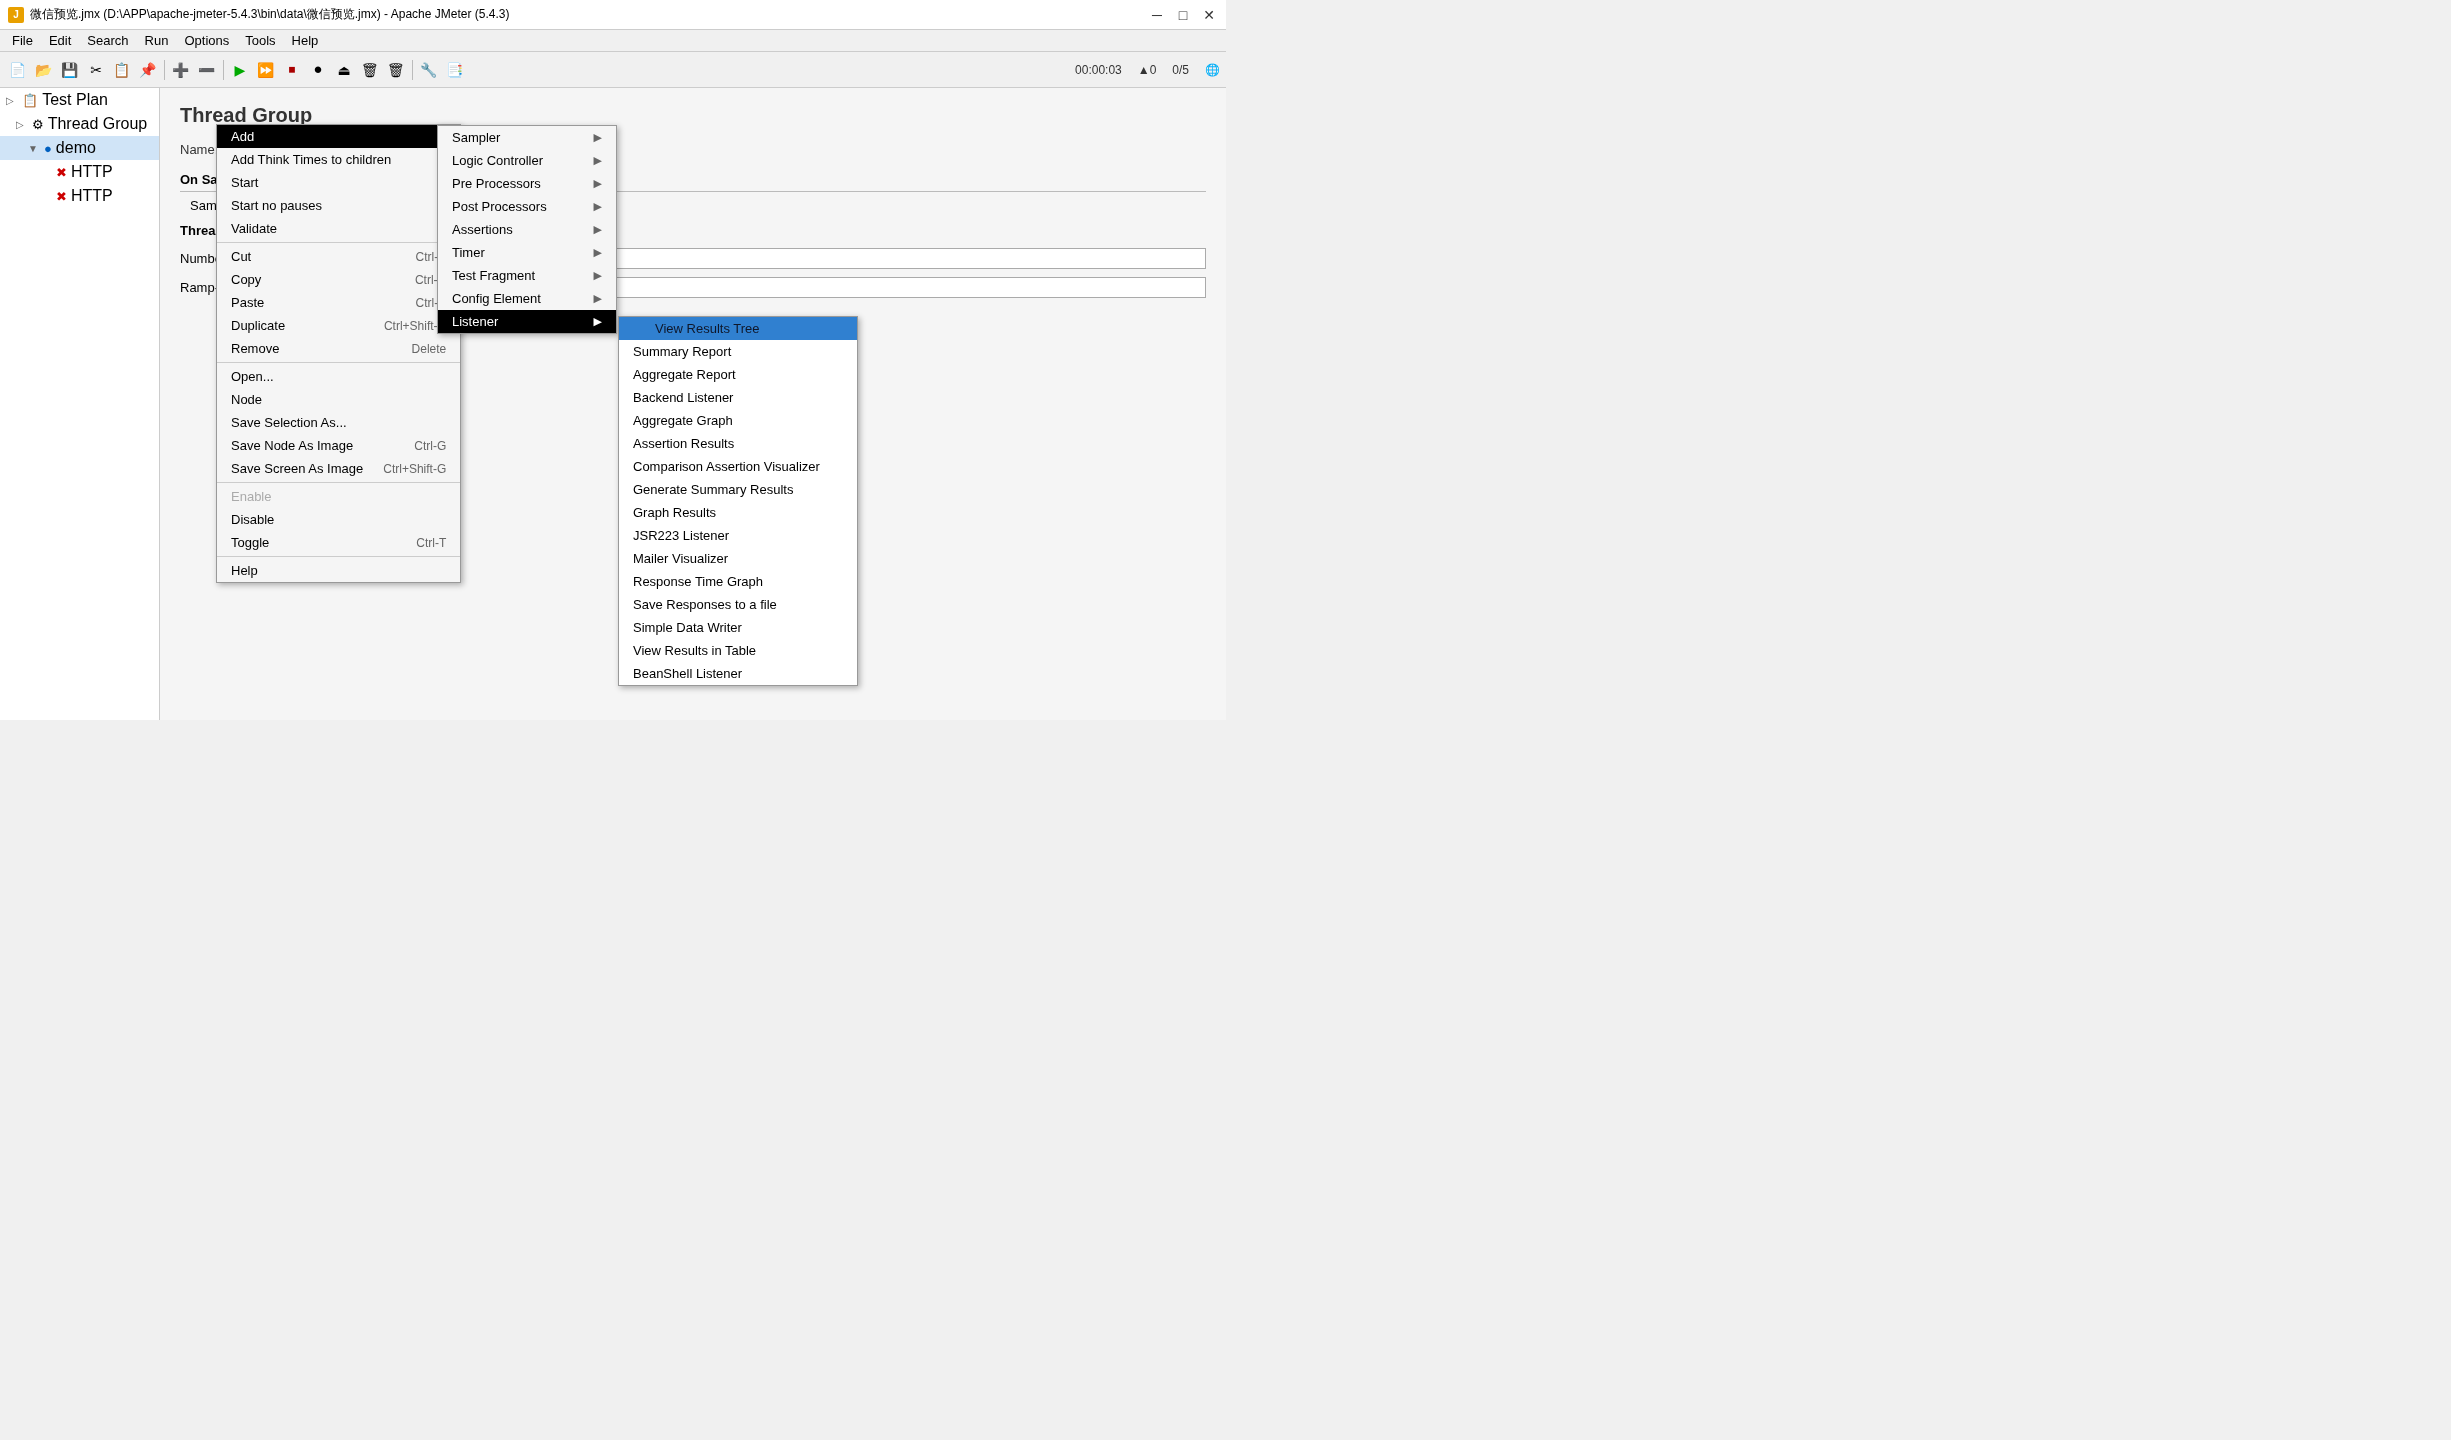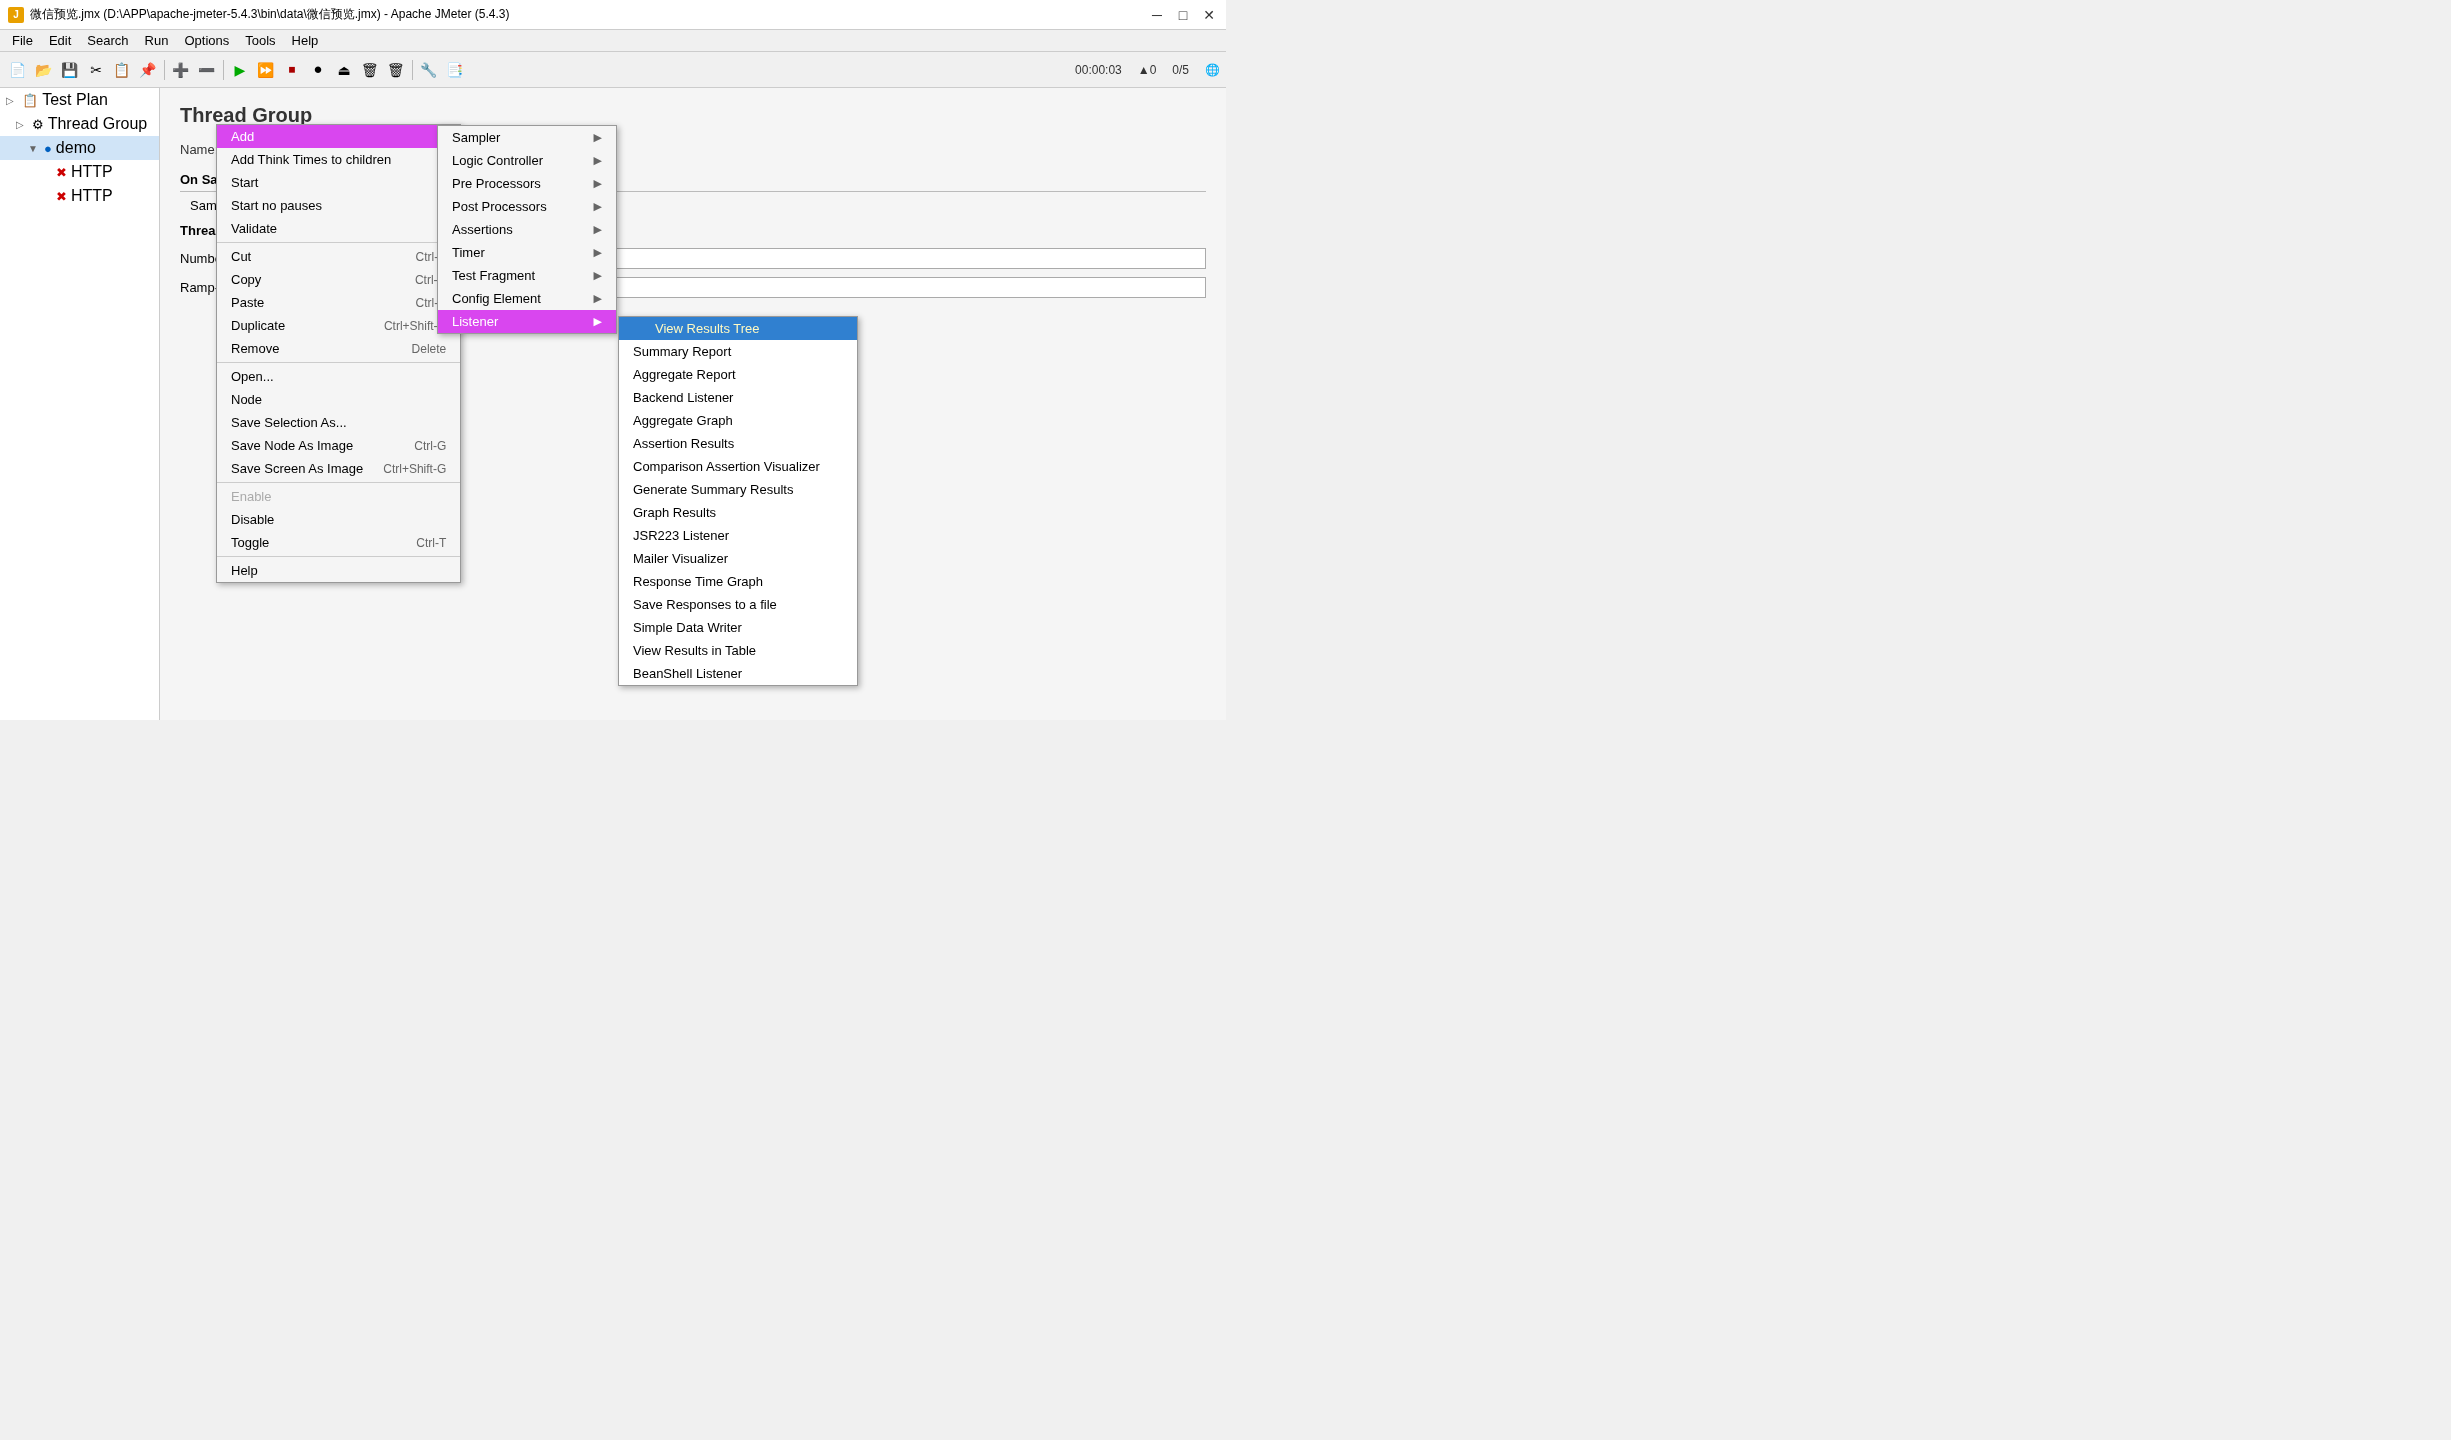--- a/index.html
+++ b/index.html
@@ -189,21 +189,21 @@
     .context-menu-item {
       display: flex;
       align-items: center;
       justify-content: space-between;
       padding: 4px 14px;
       cursor: pointer;
       font-size: 13px;
       gap: 20px;
       white-space: nowrap;
     }
-    .context-menu-item.highlighted { background: #d946ef; color: white; }
+    .context-menu-item.highlighted { background: #000000; color: white; }
     .context-menu-item.disabled { color: #aaa; cursor: default; }
     .context-menu-sep {
       height: 1px;
       background: #ccc;
       margin: 2px 0;
     }
     .context-menu-arrow { font-size: 11px; color: #666; }
     .context-menu-item.highlighted .context-menu-arrow { color: white; }
     .context-menu-shortcut { font-size: 12px; color: #666; }
 
@@ -225,21 +225,21 @@
       left: 180px;
       top: 190px;
       background: white;
       border: 1px solid #999;
       box-shadow: 2px 2px 6px rgba(0,0,0,0.3);
       z-index: 102;
       min-width: 240px;
     }
     .submenu-listener .context-menu-item.highlighted {
       background: #3080d0;
-      color: #fef9c3;
+      color: #0f172a;
       padding-left: 36px;
     }
   </style>
 </head>
 <body>
 
 <div class="title-bar">
   <div class="title-bar-left">
     <span class="title-bar-icon">J</span>
     <span>微信预览.jmx (D:\APP\apache-jmeter-5.4.3\bin\data\微信预览.jmx) - Apache JMeter (5.4.3)</span>

